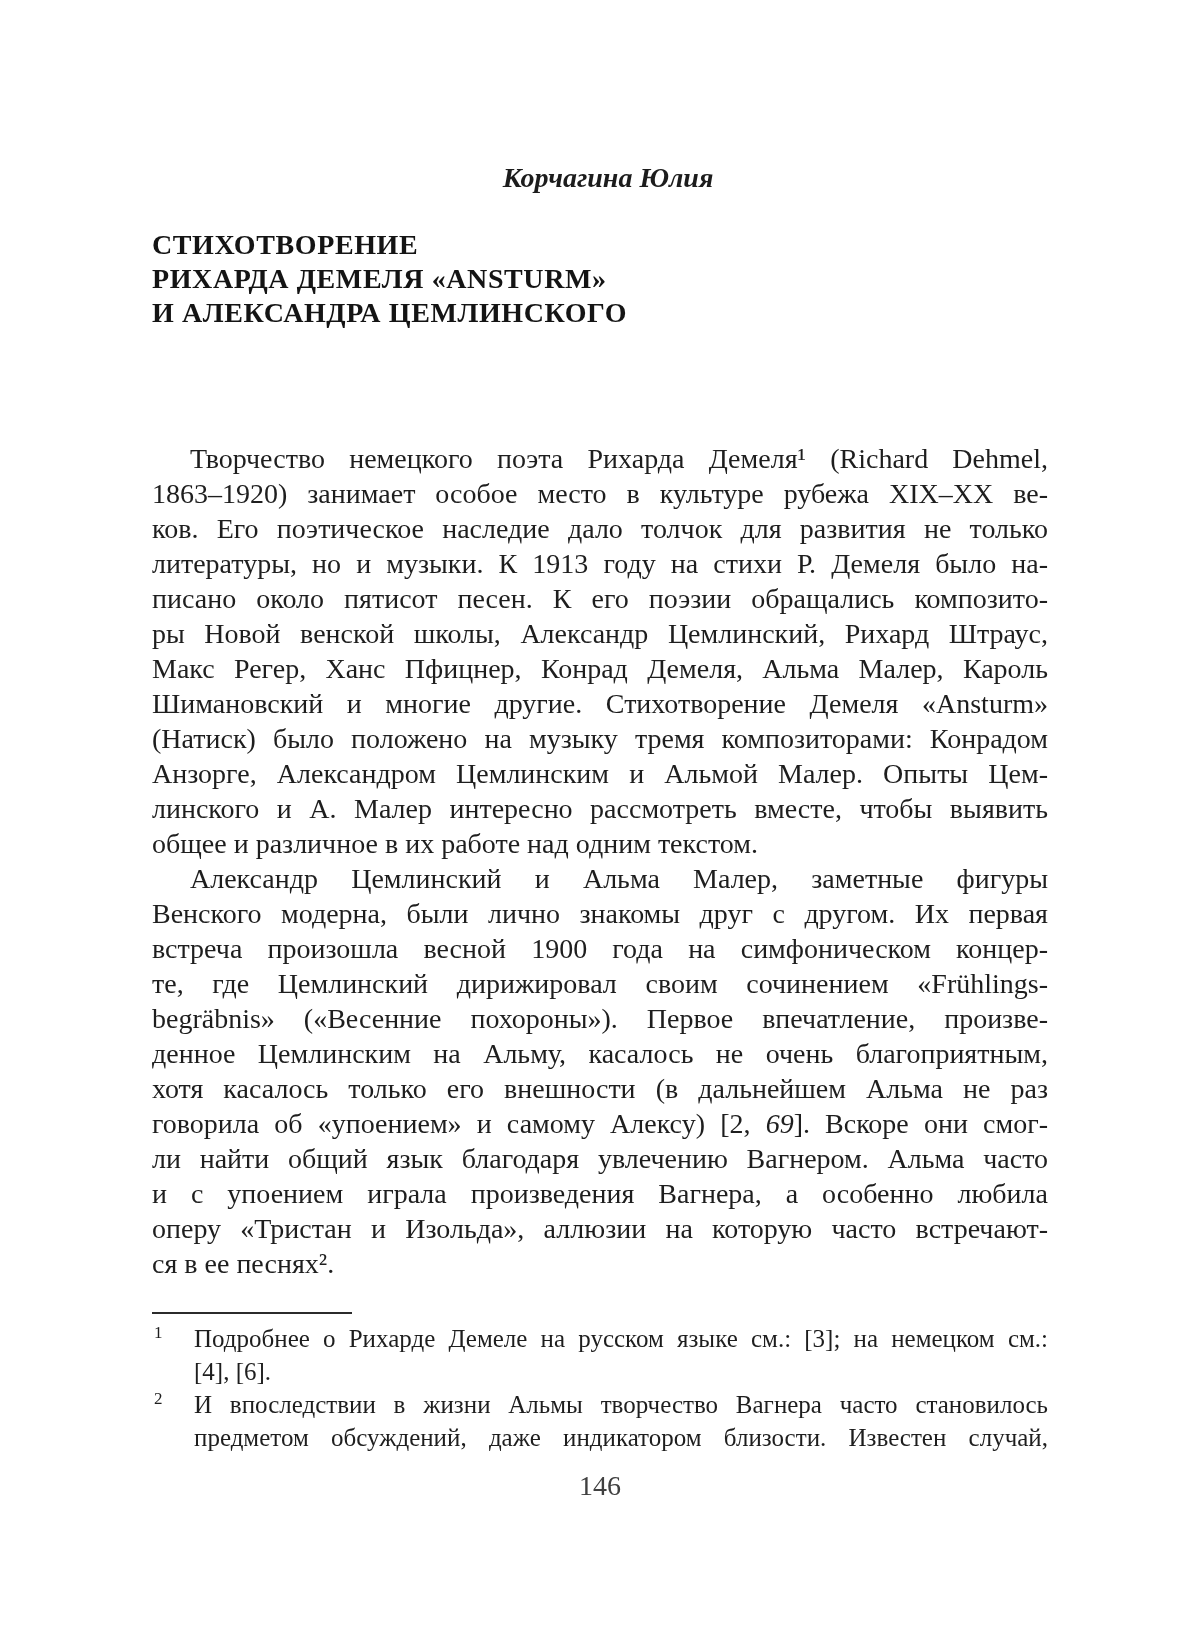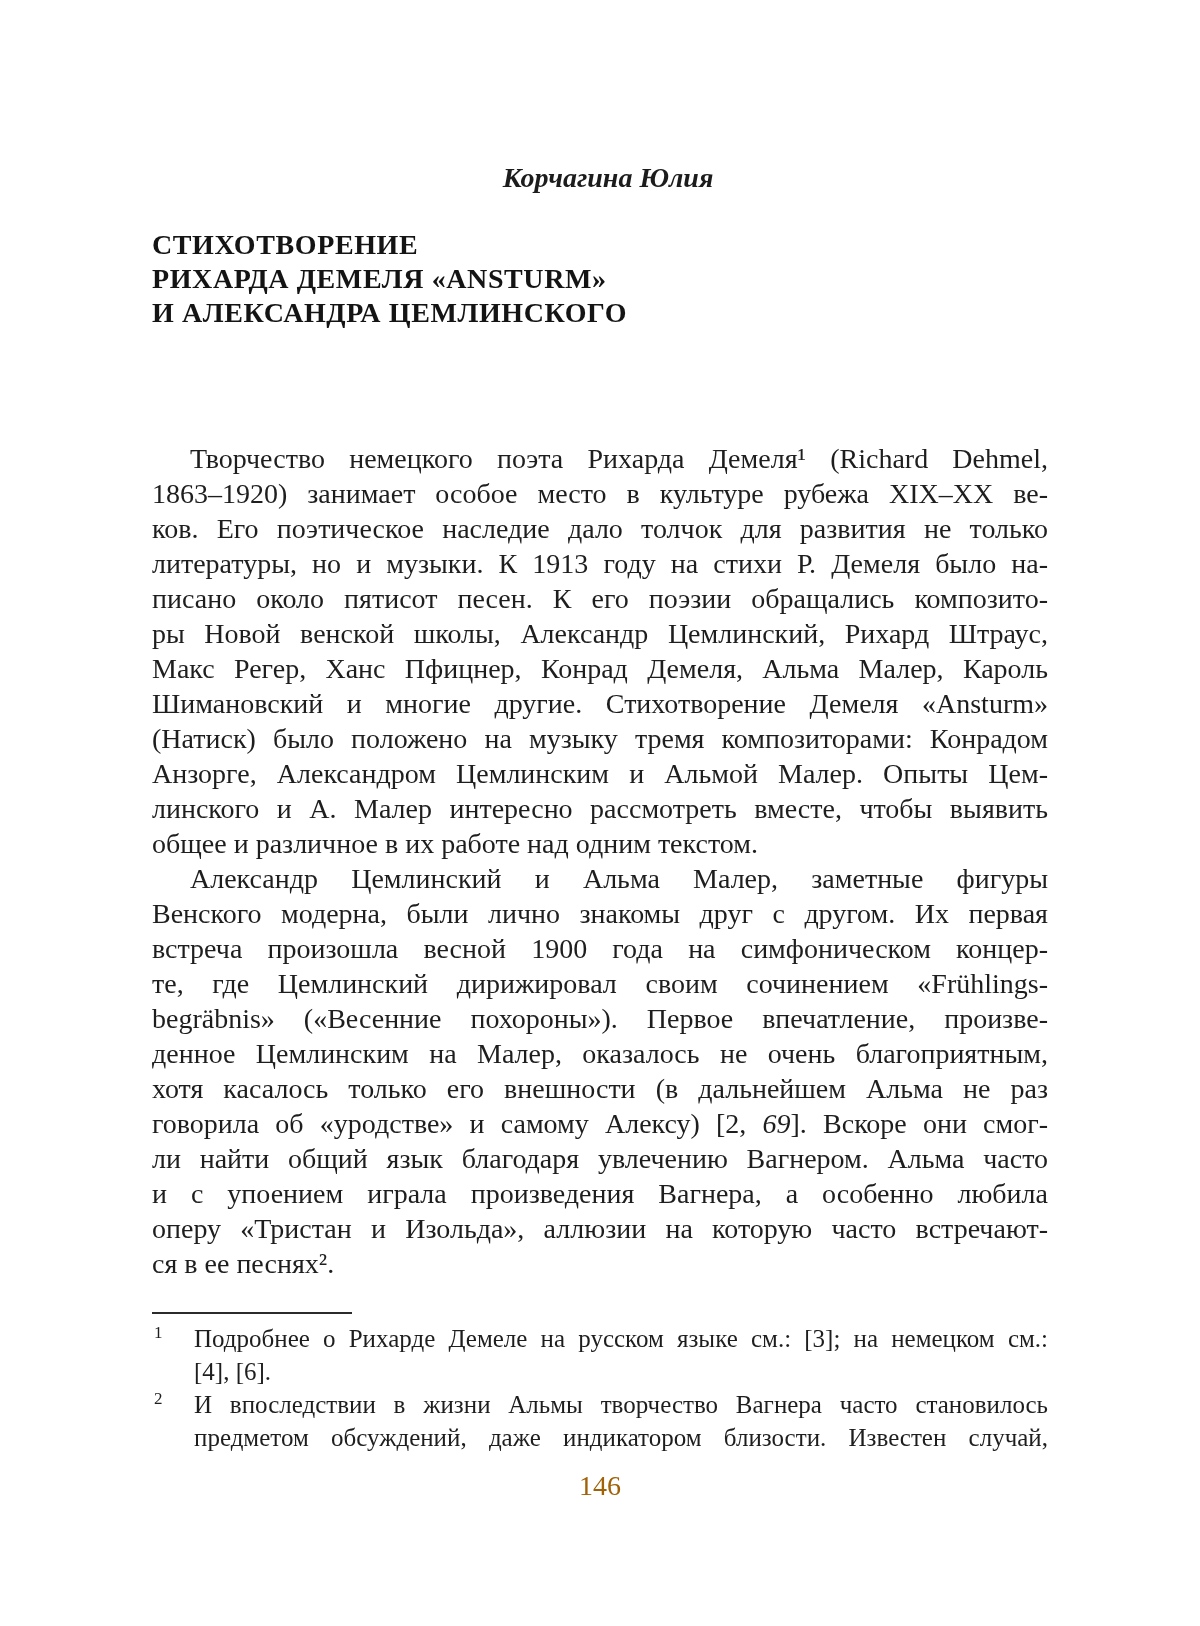--- a/index.html
+++ b/index.html
@@ -61,21 +61,21 @@
   }
   .fn .line {
     margin-left: 42px;
     height: 33px; line-height: 33px;
   }
 
   .page-number {
     position: absolute; top: 1470px; left: 152px; width: 896px;
     text-align: center;
     font-size: 28px;
-    color: #a16207;
+    color: #404040;
   }
 </style>
 </head>
 <body>
 
 <div class="page">
 
   <div class="author">Корчагина Юлия</div>
 
   <div class="title-block">
@@ -98,23 +98,23 @@
         <div class="line j">Анзорге, Александром Цемлинским и Альмой Малер. Опыты Цем-</div>
         <div class="line j">линского и А. Малер интересно рассмотреть вместе, чтобы выявить</div>
         <div class="line">общее и различное в их работе над одним текстом.</div>
       </div>
       <div>
         <div class="line j indent">Александр Цемлинский и Альма Малер, заметные фигуры</div>
         <div class="line j">Венского модерна, были лично знакомы друг с другом. Их первая</div>
         <div class="line j">встреча произошла весной 1900 года на симфоническом концер-</div>
         <div class="line j">те, где Цемлинский дирижировал своим сочинением «Frühlings-</div>
         <div class="line j">begräbnis» («Весенние похороны»). Первое впечатление, произве-</div>
-        <div class="line j">денное Цемлинским на Малер, оказалось не очень благоприятным,</div>
+        <div class="line j">денное Цемлинским на Альму, касалось не очень благоприятным,</div>
         <div class="line j">хотя касалось только его внешности (в дальнейшем Альма не раз</div>
-        <div class="line j"><span>говорила об «уродстве» и самому Алексу) [2, </span><span class="it">69</span><span>]. Вскоре они смог-</span></div>
+        <div class="line j"><span>говорила об «упоением» и самому Алексу) [2, </span><span class="it">69</span><span>]. Вскоре они смог-</span></div>
         <div class="line j">ли найти общий язык благодаря увлечению Вагнером. Альма часто</div>
         <div class="line j">и с упоением играла произведения Вагнера, а особенно любила</div>
         <div class="line j">оперу «Тристан и Изольда», аллюзии на которую часто встречают-</div>
         <div class="line">ся в ее песнях².</div>
       </div>
     </div>
 
   <div class="fn-rule"></div>
 
   <div class="fn-block" id="fn-block">

